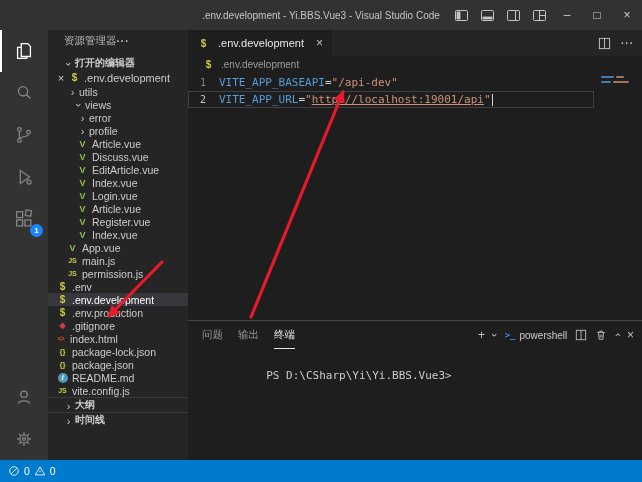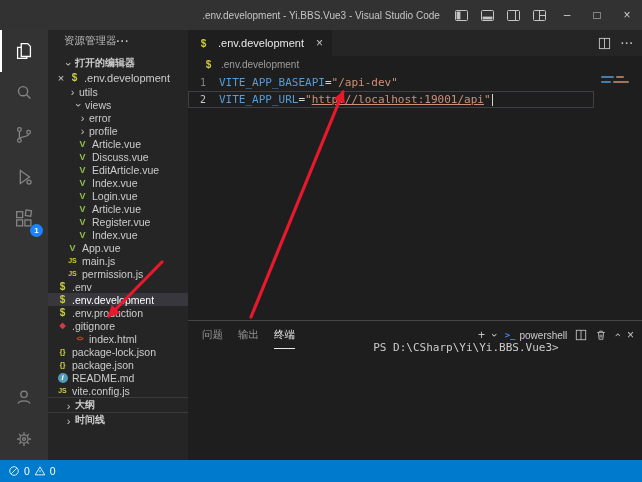--- a/index.html
+++ b/index.html
@@ -72,21 +72,21 @@
   .tok.key{color:#569cd6}
   .tok.op{color:#d4d4d4}
   .tok.str{color:#ce9178}
   .tok.link{text-decoration:underline}
   .caret{display:inline-block;width:1.5px;height:12px;background:#d4d4d4;margin-left:1px;vertical-align:-2px}
   #minimap{position:absolute;top:0;right:0;width:44px;height:100%;padding:4px 3px}
   .mm-row{display:flex;gap:2px;height:2px;margin-bottom:3px}
   .mm-seg{height:2px;border-radius:1px;opacity:.75}
 
   
-  #panel{height:140px;border-top:1px solid #454545;display:flex;flex-direction:row;position:relative;flex:none}
+  #panel{height:140px;border-top:1px solid #454545;display:flex;flex-direction:column;position:relative;flex:none}
   #panel-tabs{height:28px;display:flex;align-items:stretch;gap:15px;padding-left:14px;font-size:10.5px;
     color:#969696;flex:none}
   .panel-tab{display:flex;align-items:center;border-bottom:1px solid transparent}
   .panel-tab.active{color:#e7e7e7;border-bottom-color:#e7e7e7}
   .panel-actions{position:absolute;top:0;right:8px;height:28px;display:flex;align-items:center;gap:8px;color:#c5c5c5}
   .pa-glyph{font-size:12px;line-height:1}
   .pa-chev{display:inline-block;font-size:11px;transform:rotate(90deg)}
   .pa-chev.up{transform:rotate(-90deg)}
   .ps-item{display:flex;align-items:center;gap:4px;font-size:10px;color:#ccc}
   .ps-icon{color:#3b8eea;font-weight:bold;font-size:9px;font-family:"DejaVu Sans Mono",monospace}
@@ -294,21 +294,21 @@
             <span class="tname">.env.development</span>
           </div>
           <div class="tree-row" style="padding-left: 8px;">
             <span class="fico env">$</span>
             <span class="tname">.env.production</span>
           </div>
           <div class="tree-row" style="padding-left: 8px;">
             <span class="fico git">◆</span>
             <span class="tname">.gitignore</span>
           </div>
-          <div class="tree-row" style="padding-left: 25px; align-items: center;">
+          <div class="tree-row" style="padding-left: 6px; align-items: center;">
             <span class="fico html">&lt;&gt;</span>
             <span class="tname">index.html</span>
           </div>
           <div class="tree-row" style="padding-left: 8px;">
             <span class="fico json">{}</span>
             <span class="tname">package-lock.json</span>
           </div>
           <div class="tree-row" style="padding-left: 8px;">
             <span class="fico json">{}</span>
             <span class="tname">package.json</span>

